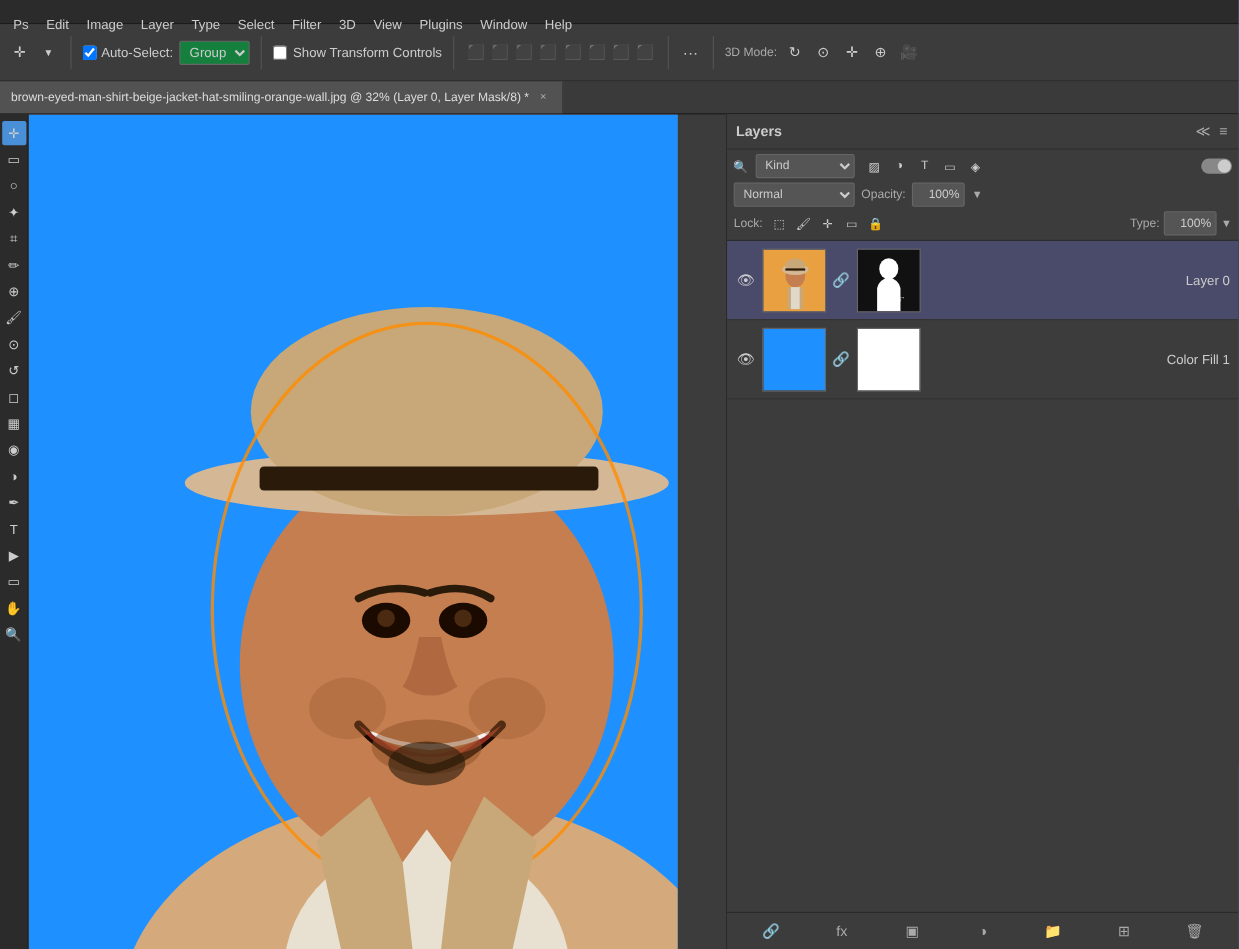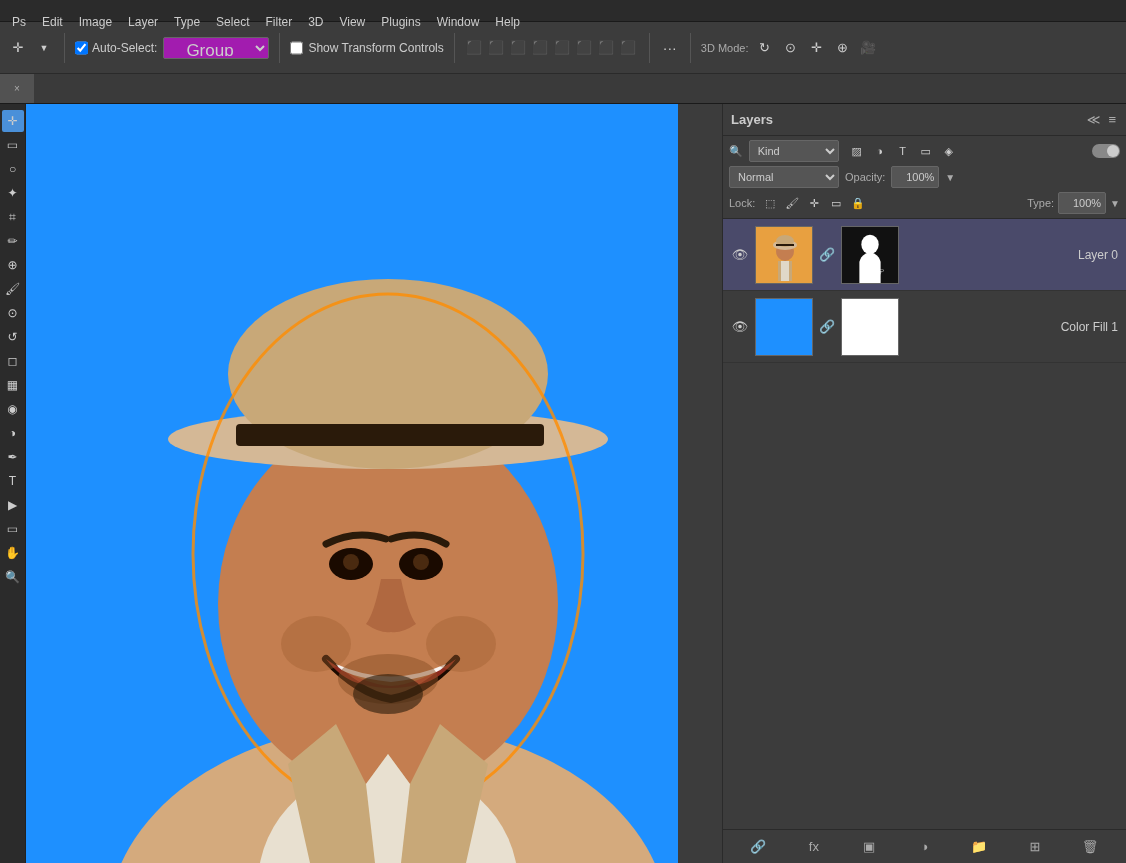--- a/index.html
+++ b/index.html
@@ -40,25 +40,25 @@
       margin: 0 4px;
     }
     .toolbar-checkbox-label {
       display: flex;
       gap: 5px;
       color: #ccc;
       font-size: 12px;
       cursor: pointer;
     }
     .toolbar-select {
-      background: #a21caf;
+      background: #15803d;
       border: 1px solid #666;
       color: #ccc;
-      font-size: 17px;
-      padding: 2px 18px;
+      font-size: 12px;
+      padding: 2px 4px;
       border-radius: 2px;
       height: 22px;
     }
     .toolbar-icon-group {
       display: flex;
       align-items: center;
       gap: 2px;
     }
     .toolbar-icon {
       width: 20px;
@@ -119,21 +119,21 @@
     
     #canvas-area {
       flex: 1;
       background: #1e1e1e;
       position: relative;
       overflow: hidden;
     }
 
     
     #layers-panel {
-      width: 404px;
+      width: 466px;
       background: #3c3c3c;
       border-left: 1px solid #2a2a2a;
       display: flex;
       flex-direction: column;
       flex-shrink: 0;
       margin-left: 44px;
     }
     #layers-header {
       background: #3c3c3c;
       padding: 4px 8px;
@@ -501,20 +501,21 @@
   <span class="label-3d">3D Mode:</span>
   <div class="toolbar-icon">↻</div>
   <div class="toolbar-icon">⊙</div>
   <div class="toolbar-icon">✛</div>
   <div class="toolbar-icon">⊕</div>
   <div class="toolbar-icon">🎥</div>
 </div>
 
 <div id="tab-bar">
   <div class="tab">
+    <span style="font-size:11px;color:#ddd;">brown-eyed-man-shirt-beige-jacket-hat-smiling-orange-wall.jpg @ 32% (Layer 0, Layer Mask/8) *</span>
     <span class="tab-close">×</span>
   </div>
 </div>
 
 <div id="main">
 
   <div id="tools-panel">
     <div class="tool-btn active" title="Move">✛</div>
     <div class="tool-btn" title="Rectangular Marquee">▭</div>
     <div class="tool-btn" title="Lasso">○</div>

